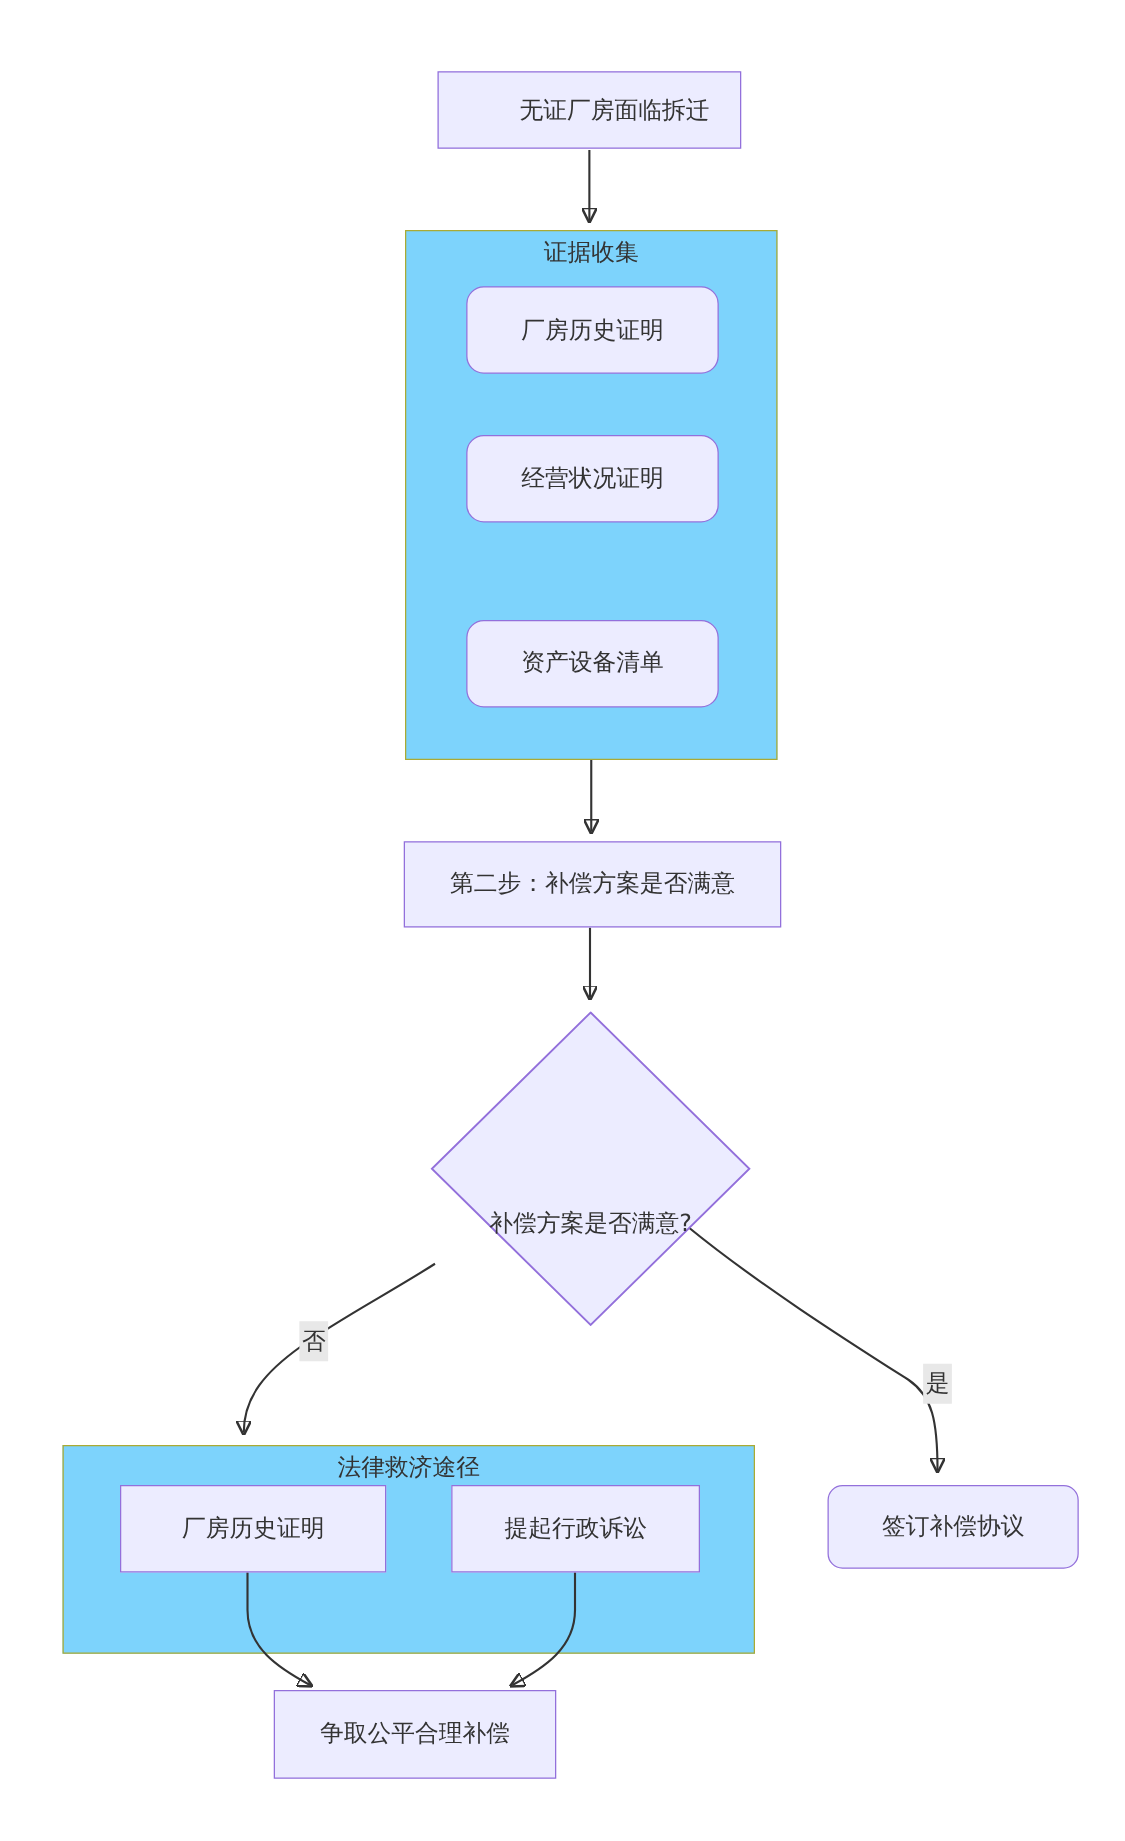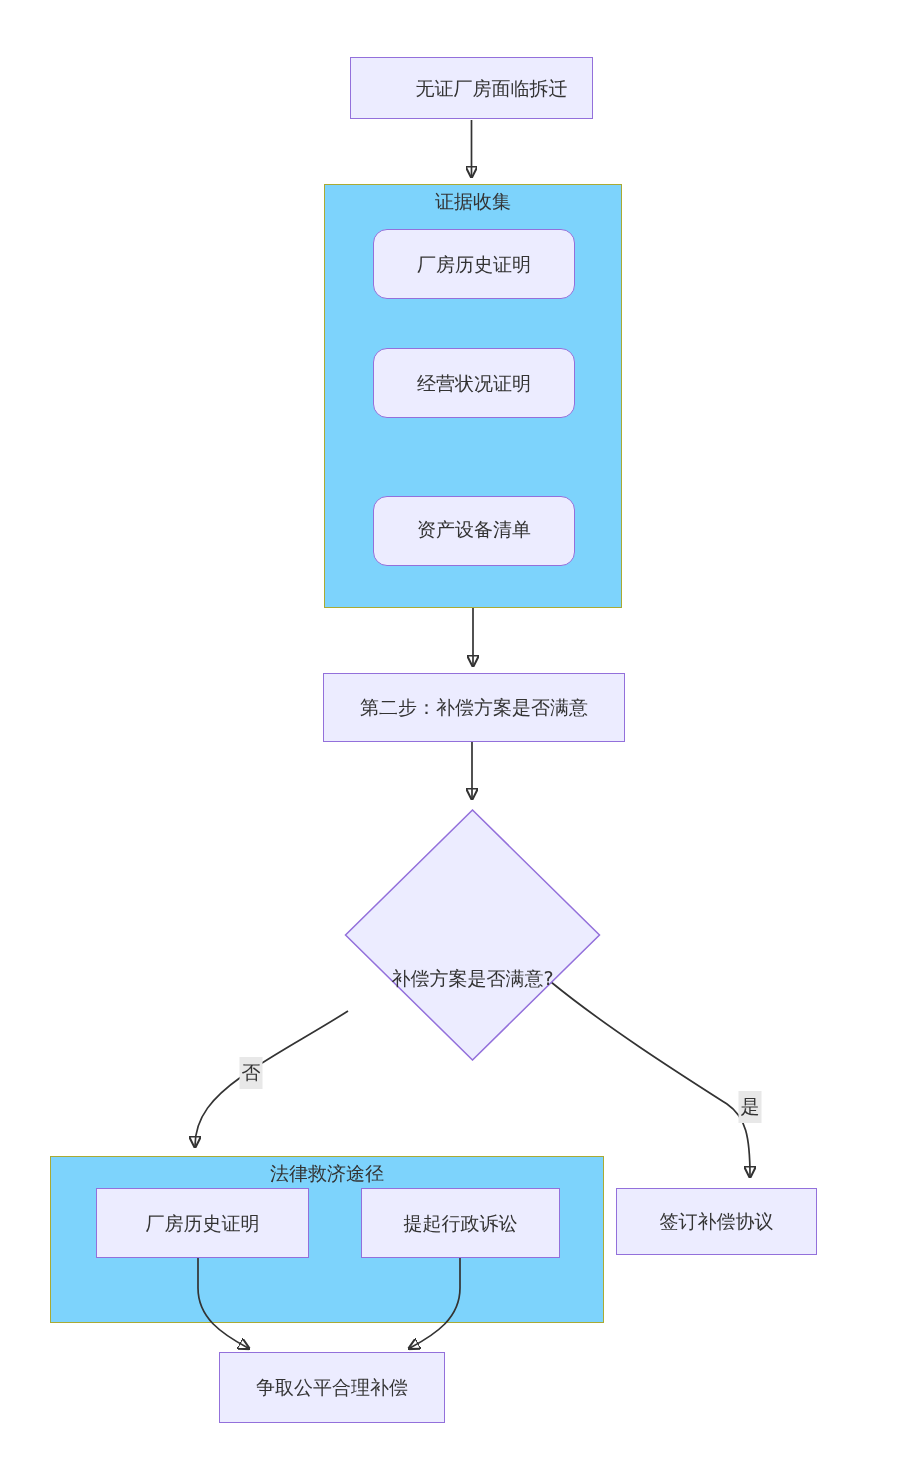--- a/index.html
+++ b/index.html
@@ -59,21 +59,21 @@
     transform: translate(-50%, -50%);
     background: #E8E8E8;
     font-size: 19px;
     padding: 3px 2px;
     z-index: 3;
     white-space: nowrap;
   }
   
   .n-start { left: 350px; top: 57px;  width: 243px; height: 62px; padding-left: 40px; }
   .n-step2 { left: 323px; top: 673px; width: 302px; height: 69px; }
-  .n-sign  { left: 616px; top: 1188px; width: 201px; height: 67px; }
+  .n-sign  { left: 662px; top: 1188px; width: 201px; height: 67px; border-radius: 12px; }
   .n-fair  { left: 219px; top: 1352px; width: 226px; height: 71px; }
   .c-evidence { left: 324px; top: 184px; width: 298px; height: 424px; }
   .c-evidence .item { left: 48px; width: 202px; height: 70px; border-radius: 14px; }
   .c-ev-0 { top: 44px; }
   .c-ev-1 { top: 163px; }
   .c-ev-2 { top: 311px; font-family: Liberation Mono, monospace; }
   .c-legal { left: 50px; top: 1156px; width: 554px; height: 167px; }
   .c-lg-0 { left: 45px;  top: 31px; width: 213px; height: 70px; }
   .c-lg-1 { left: 310px; top: 31px; width: 199px; height: 70px; }
   .lbl-no  { left: 251px; top: 1073px; }

